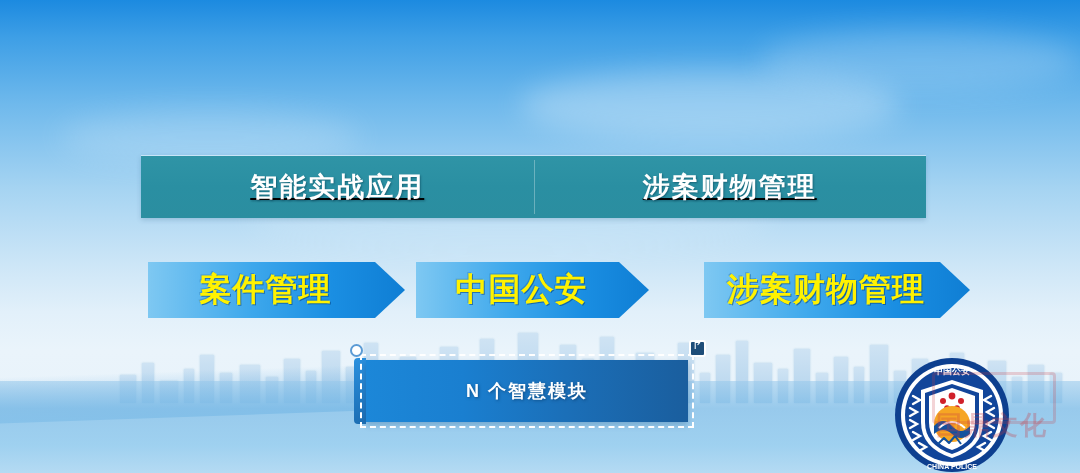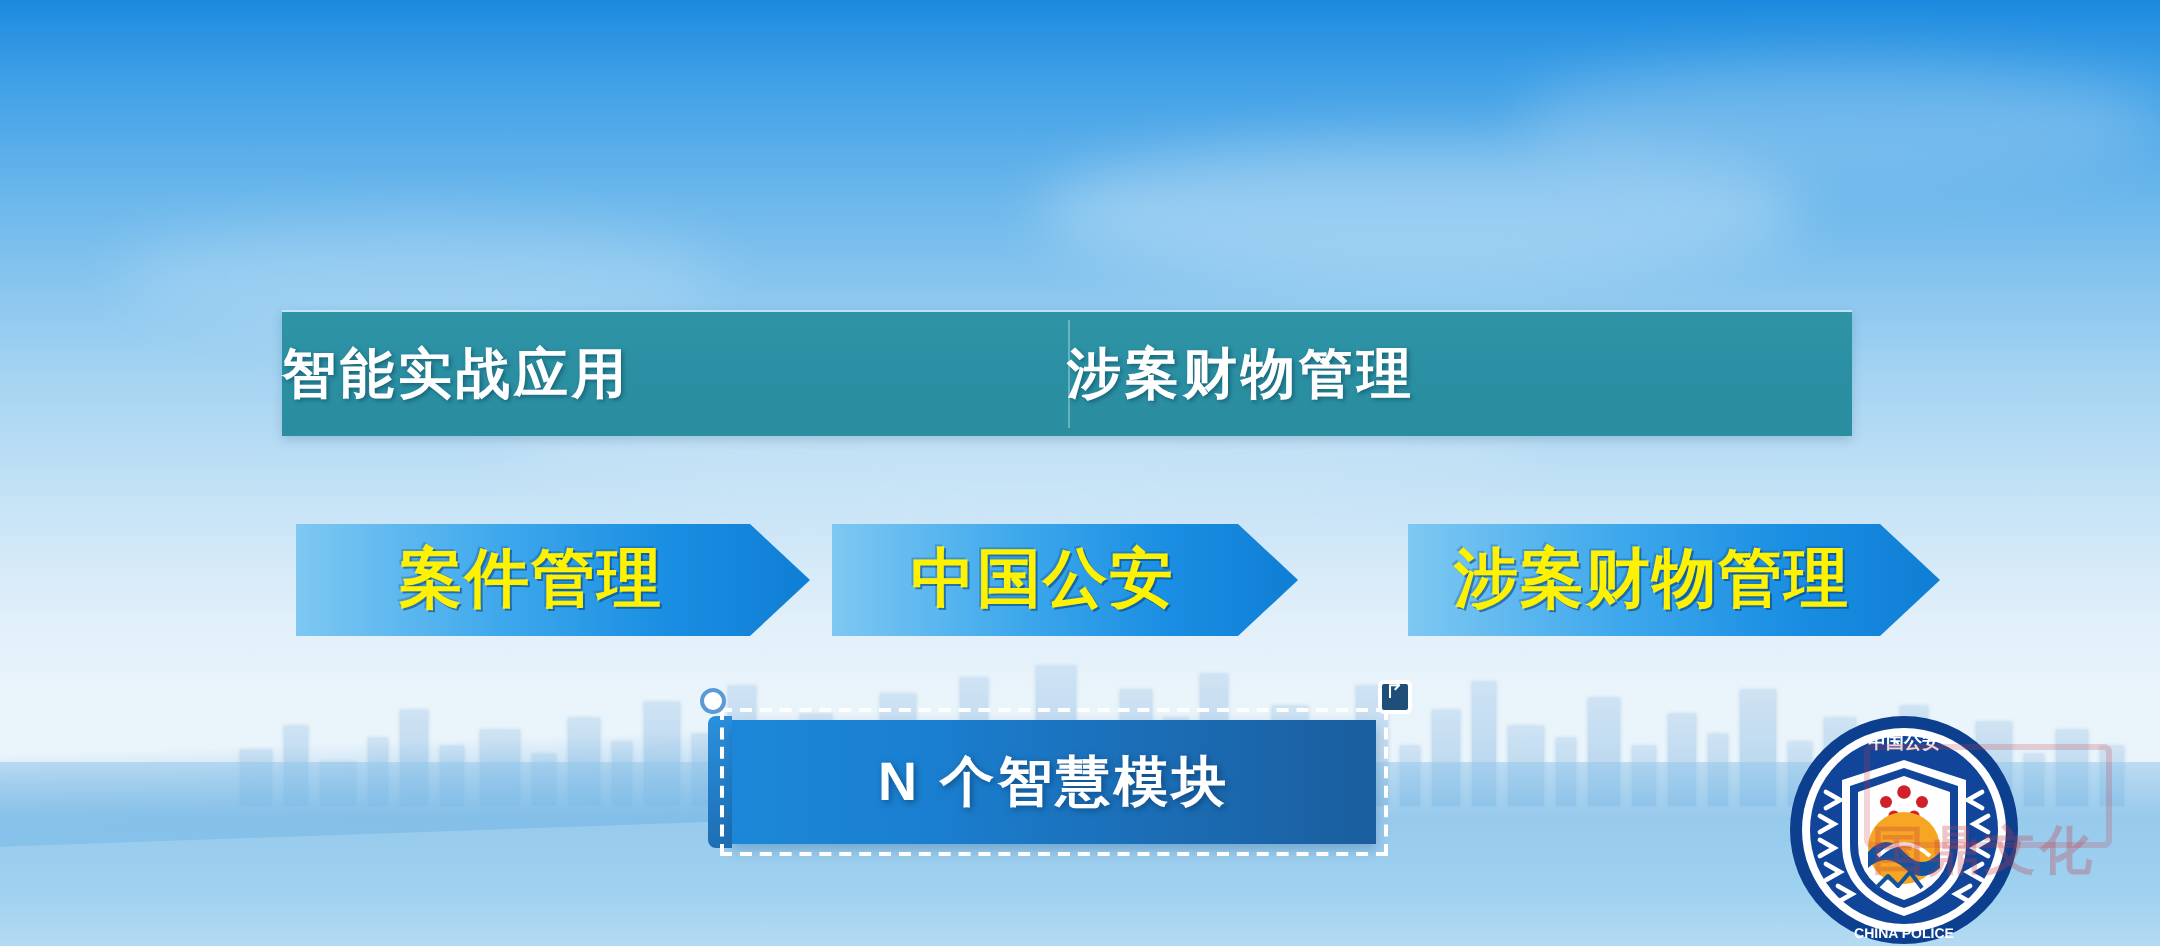--- a/index.html
+++ b/index.html
@@ -119,22 +119,23 @@
     height: 62px;
     display: flex;
     box-shadow: 0 2px 5px rgba(0,60,100,0.18);
     border-top: 1px solid rgba(255,255,255,0.45);
   }
   .teal-cell {
     flex: 1 1 50%;
     background: linear-gradient(to bottom, #2f94a6 0%, #2a8fa2 50%, #2b8ea0 100%);
     display: flex;
     align-items: center;
-    justify-content: flex-start;
+    justify-content: center;
     position: relative;
+    text-decoration: underline;
   }
   .teal-cell + .teal-cell::before {
     content: "";
     position: absolute;
     left: 0; top: 4px; bottom: 4px;
     width: 1px;
     background: rgba(255,255,255,0.30);
   }
   .teal-cell .txt {
     color: #ffffff;
@@ -190,21 +191,21 @@
     position: absolute;
     inset: 0;
     background: linear-gradient(to right, #1c87d8 0%, #1a7fd0 30%, #1b6fb8 62%, #1a5e9e 100%);
     display: flex;
     align-items: center;
     justify-content: center;
     box-shadow: 0 3px 6px rgba(0,60,110,0.25);
   }
   .bottom-bar .txt {
     color: #ffffff;
-    font-size: 27px;
+    font-size: 18px;
     font-weight: bold;
     letter-spacing: 2px;
     white-space: nowrap;
     text-shadow: 1px 1px 3px rgba(0,40,80,.5);
   }
   
   .selection {
     position: absolute;
     left: -6px;
     top: -6px;

